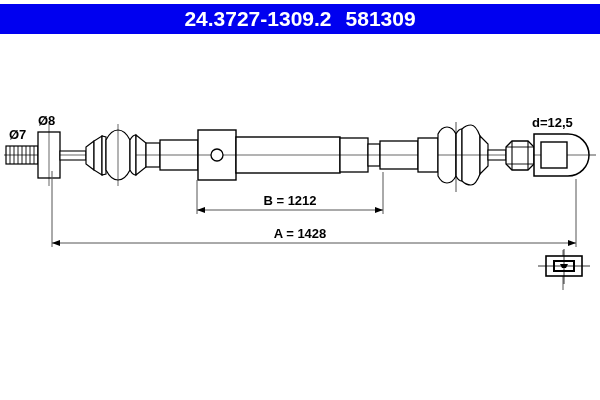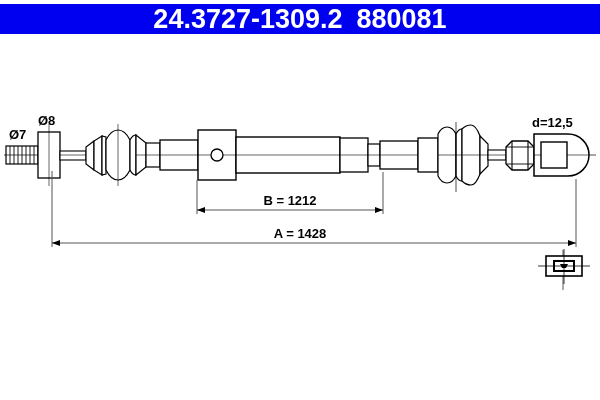--- a/index.html
+++ b/index.html
@@ -25,21 +25,21 @@
     top: 4px;
     width: 600px;
     height: 30px;
     background: #0000f0;
     display: flex;
     align-items: center;
     justify-content: center;
   }
   #title-bar .t {
     color: #ffffff;
-    font-size: 27px;
+    font-size: 21px;
     font-weight: bold;
     letter-spacing: 0px;
     font-family: "Liberation Sans", sans-serif;
     white-space: pre;
   }
   #title-gap {
     display: inline-block;
     width: 14px;
   }
   #drawing {
@@ -57,21 +57,21 @@
   }
 </style>
 </head>
 <body>
 
 <div id="page">
 
   <div id="title-bar">
     <span class="t">24.3727-1309.2</span>
     <span id="title-gap"></span>
-    <span class="t">880081</span>
+    <span class="t">581309</span>
   </div>
 
   <div id="drawing">
     <svg width="600" height="366" viewBox="0 0 600 366">
 
       <g>
         <line x1="4" y1="121" x2="596" y2="121" stroke="#000000" stroke-width="0.7"></line>
       </g>
 
       <g>

